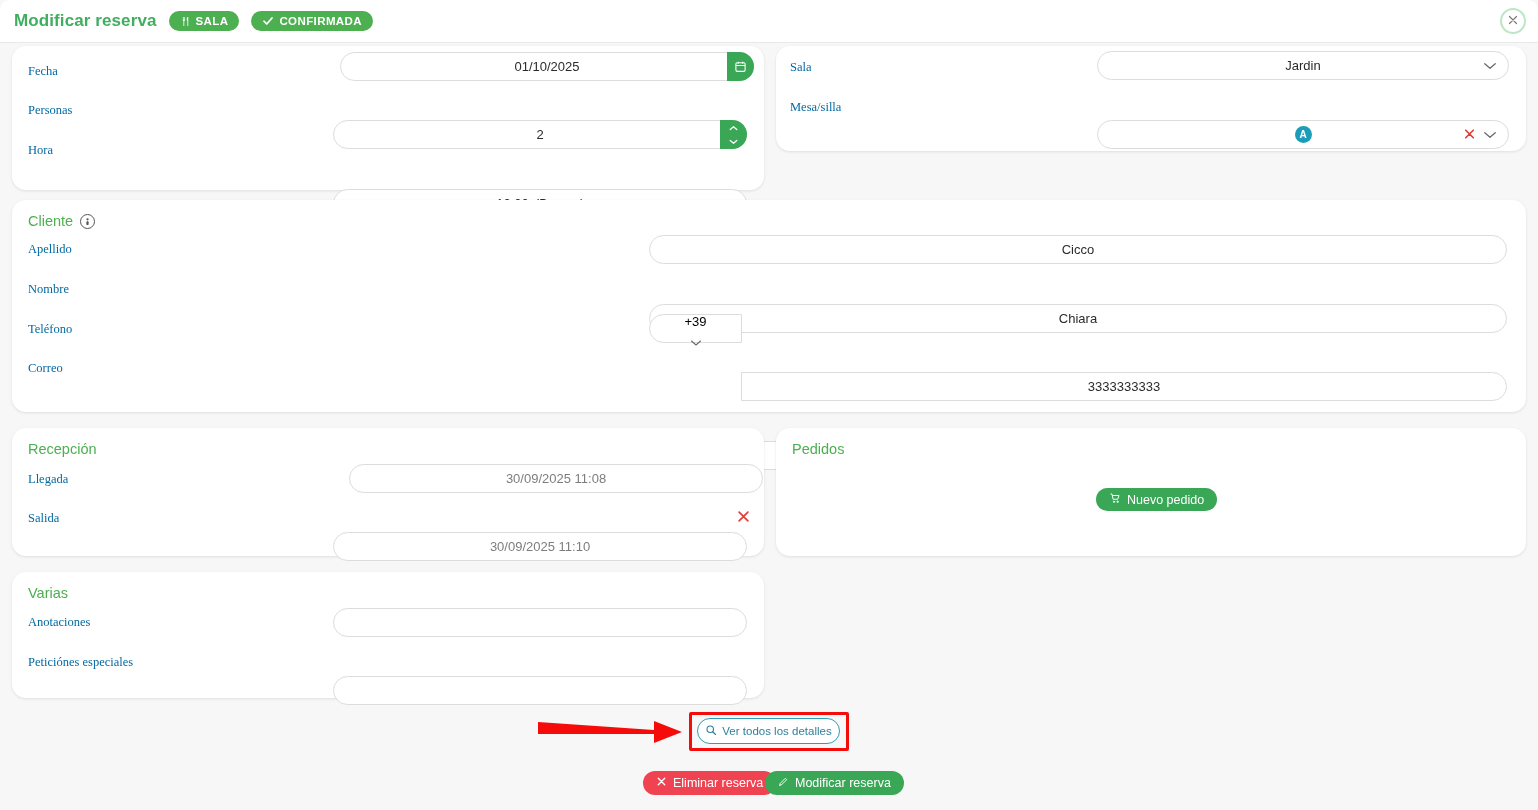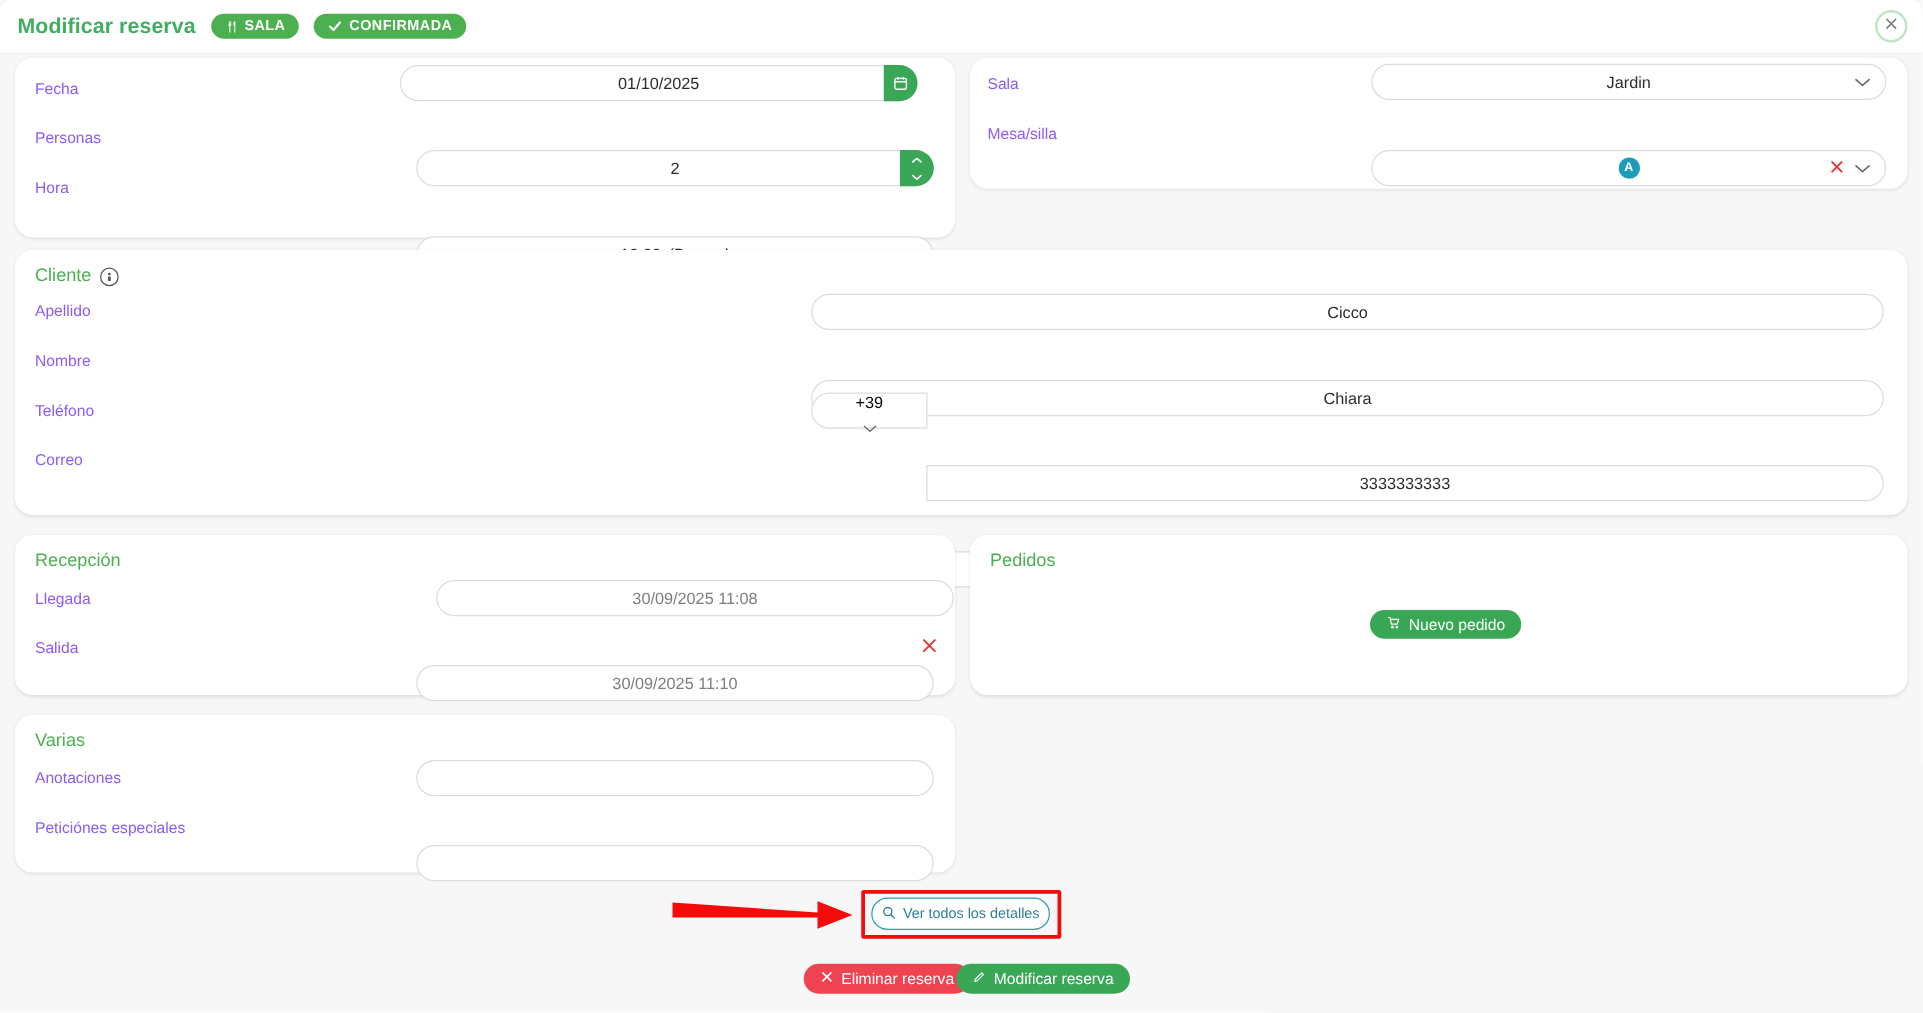--- a/index.html
+++ b/index.html
@@ -70,21 +70,22 @@
   .info-circle {
     width: 15px; height: 15px;
     border-radius: 50%;
     border: 1px solid #555;
     display: inline-flex; align-items: center; justify-content: center;
   }
 
   .row { position: absolute; display: flex; align-items: center; }
   .flabel {
     font-size: 12.5px;
-    color: #8b5cf6;
+    color: #0369a1;
+    font-family: Liberation Serif, serif;
   }
 
   
   .field {
     position: relative;
     height: 29px;
     border: 1px solid #dcdcdc;
     border-radius: 16px;
     background: #ffffff;
     display: flex; align-items: center; justify-content: center;
@@ -221,21 +222,21 @@
         <path d="M5 5l14 14M19 5L5 19"></path>
       </svg>
     </span>
   </div>
 
   <div class="card" style="left:12px; top:46px; width:752px; height:144px;">
 
     <div class="row" style="left:16px; top:18px;">
       <span class="flabel">Fecha</span>
     </div>
-    <div class="field" style="left:308px; top:6px; width:414px;">
+    <div class="field" style="left:328px; top:6px; width:414px;">
       <span class="field-value">01/10/2025</span>
       <span class="green-cap">
         <svg width="13" height="13" viewBox="0 0 24 24" fill="none" stroke="#ffffff" stroke-width="2">
           <rect x="3.5" y="5" width="17" height="16" rx="2.5"></rect>
           <path d="M3.5 10h17M8 3v4M16 3v4"></path>
         </svg>
       </span>
     </div>
 
     <div class="row" style="left:16px; top:57px;">

